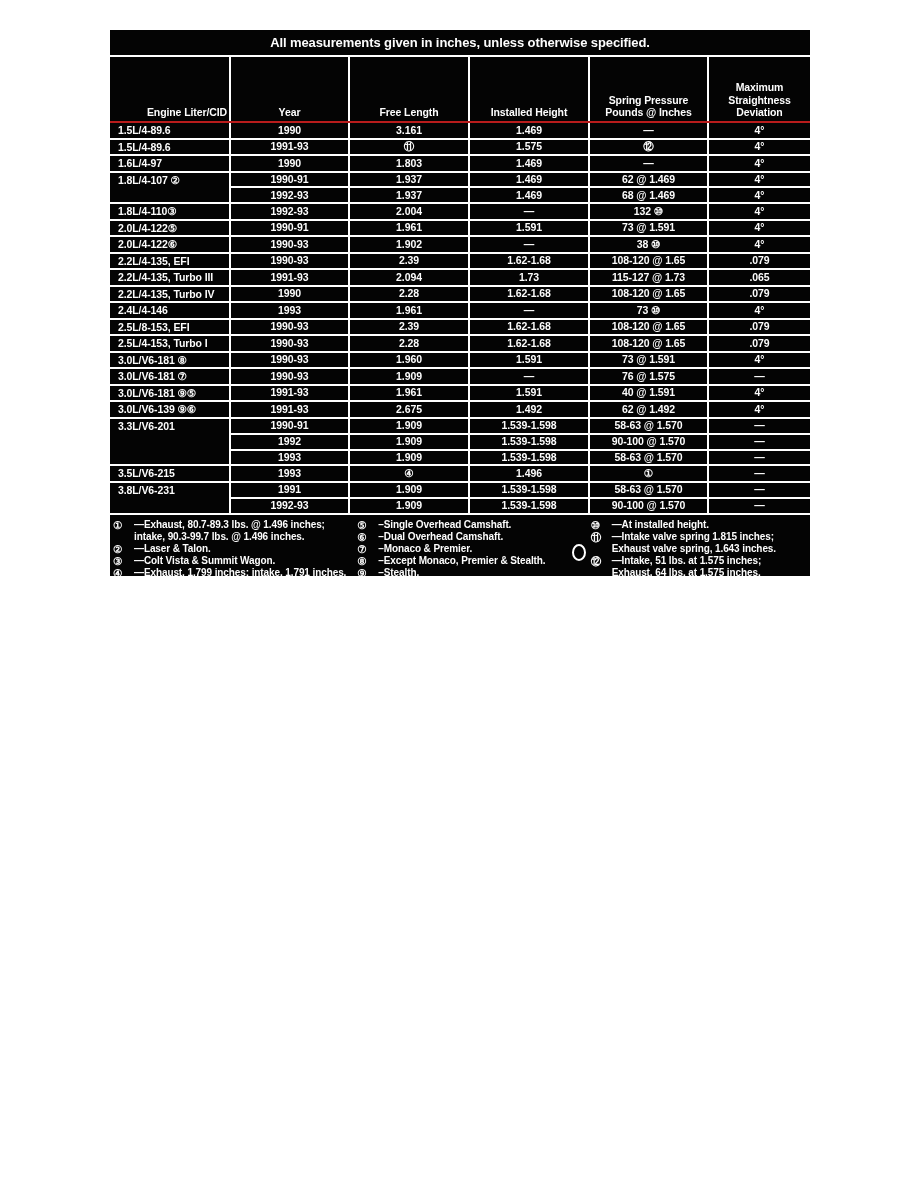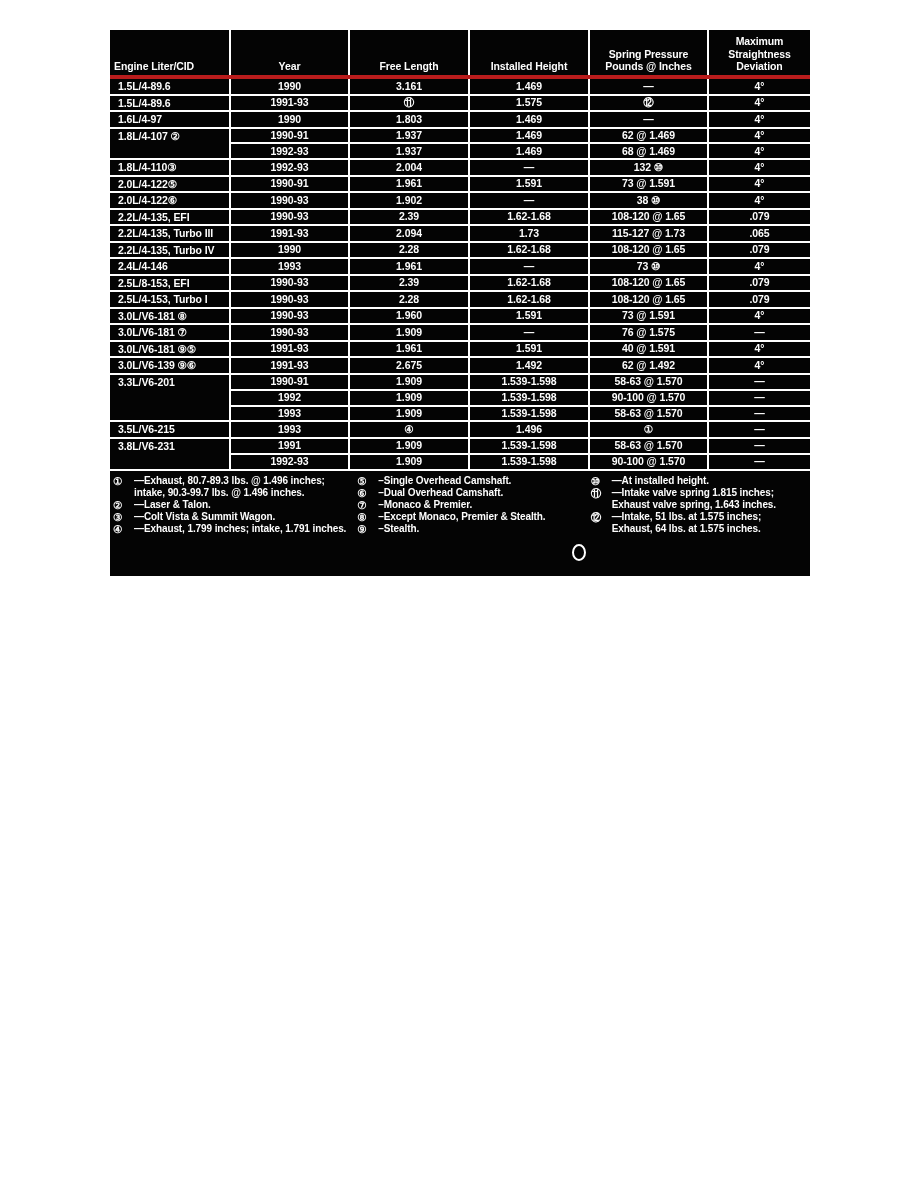--- a/index.html
+++ b/index.html
@@ -33,28 +33,28 @@
   table.spec th, table.spec td {
     border: 2px solid #fff;
     font-size: 10.5px;
     font-weight: bold;
     padding: 1px 2px 2px 2px;
     text-align: center;
     overflow: hidden;
     white-space: nowrap;
   }
   table.spec thead th {
-    height: 47px;
+    height: 65px;
     vertical-align: bottom;
     line-height: 1.2;
     border-top: none;
-    border-bottom: 4px solid #b91c1c;
+    border-bottom: 2px solid #b91c1c;
   }
   table.spec thead th:first-child {
-    text-align: left;
+    text-align: right;
     padding-left: 4px;
     border-left: none;
   }
   table.spec thead th:last-child { border-right: none; }
   table.spec tbody td { height: 15.9px; line-height: 1; }
   table.spec tbody td.engine-cell {
     text-align: left;
     padding-left: 8px;
     vertical-align: top;
     padding-top: 2px;
@@ -81,20 +81,21 @@
     width: 14px; height: 17px;
     border: 2px solid #fff;
     border-radius: 50%;
     background: transparent;
   }
 </style>
 </head>
 <body>
 
 <div class="spec-table">
+  <div class="title-bar">All measurements given in inches, unless otherwise specified.</div>
   <table class="spec">
     <colgroup>
       <col style="width:120px">
         <col style="width:119px">
         <col style="width:120px">
       <col style="width:120px">
         <col style="width:119px">
         <col style="width:102px">
     </colgroup>
     <thead>

